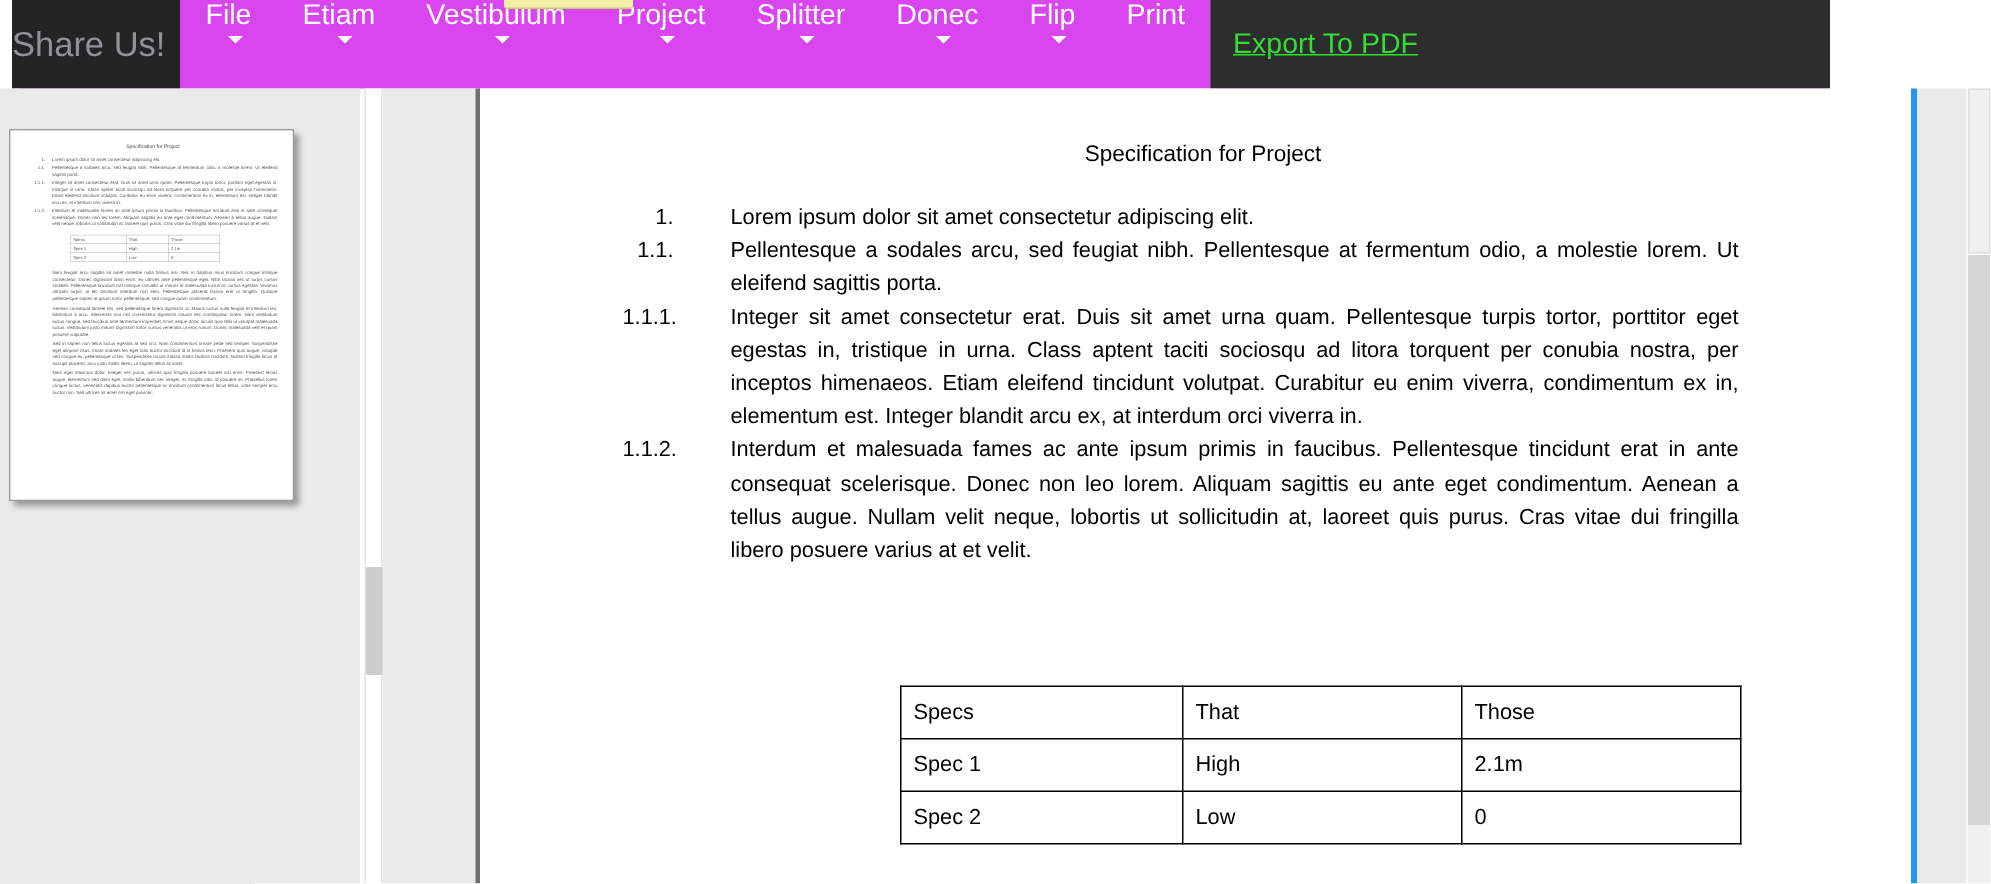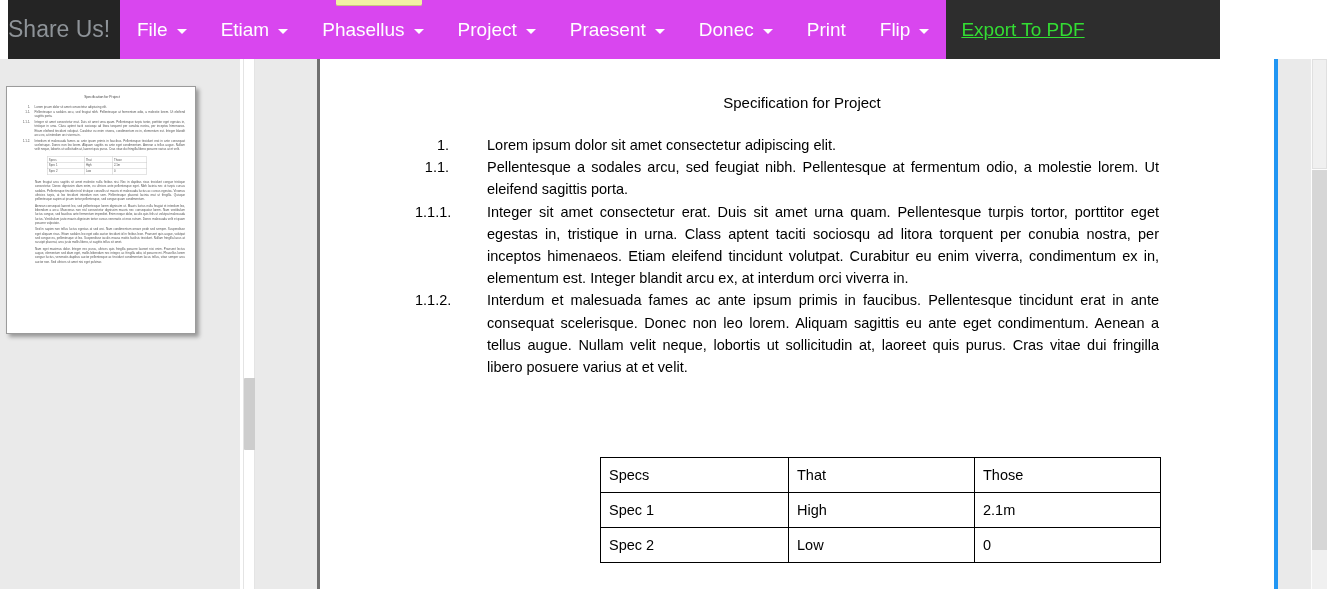--- a/index.html
+++ b/index.html
@@ -55,20 +55,21 @@
   .menu-item {
     height: 59px;
     display: flex;
     align-items: center;
     color: #ffffff;
     font-size: 19px;
     padding: 0 17px;
     box-sizing: border-box;
     white-space: nowrap;
     background: transparent;
+    flex-direction: column;
   }
   .menu-item .caret {
     display: inline-block;
     margin-left: 9px;
     width: 0; height: 0;
     border-left: 5px solid transparent;
     border-right: 5px solid transparent;
     border-top: 5px solid #ffffff;
     position: relative;
     top: 2px;
@@ -320,41 +321,41 @@
 
   <div class="menu-item">
     <span>File</span>
     <span class="caret"></span>
   </div>
   <div class="menu-item">
     <span>Etiam</span>
     <span class="caret"></span>
   </div>
   <div class="menu-item">
-    <span>Phasellus</span>
+    <span>Vestibulum</span>
     <span class="caret"></span>
   </div>
   <div class="menu-item">
     <span>Project</span>
     <span class="caret"></span>
   </div>
   <div class="menu-item">
-    <span>Praesent</span>
+    <span>Splitter</span>
     <span class="caret"></span>
   </div>
   <div class="menu-item">
     <span>Donec</span>
     <span class="caret"></span>
   </div>
   <div class="menu-item">
+    <span>Flip</span>
+    <span class="caret"></span>
+  </div>
+  <div class="menu-item">
     <span>Print</span>
-  </div>
-  <div class="menu-item">
-    <span>Flip</span>
-    <span class="caret"></span>
   </div>
 
   <div id="export-zone">
     <span id="export-pdf">Export To PDF</span>
   </div>
 </div>
 
 <div id="thumb-pane">
   <div id="thumb-card">
     <div id="thumb-inner">

